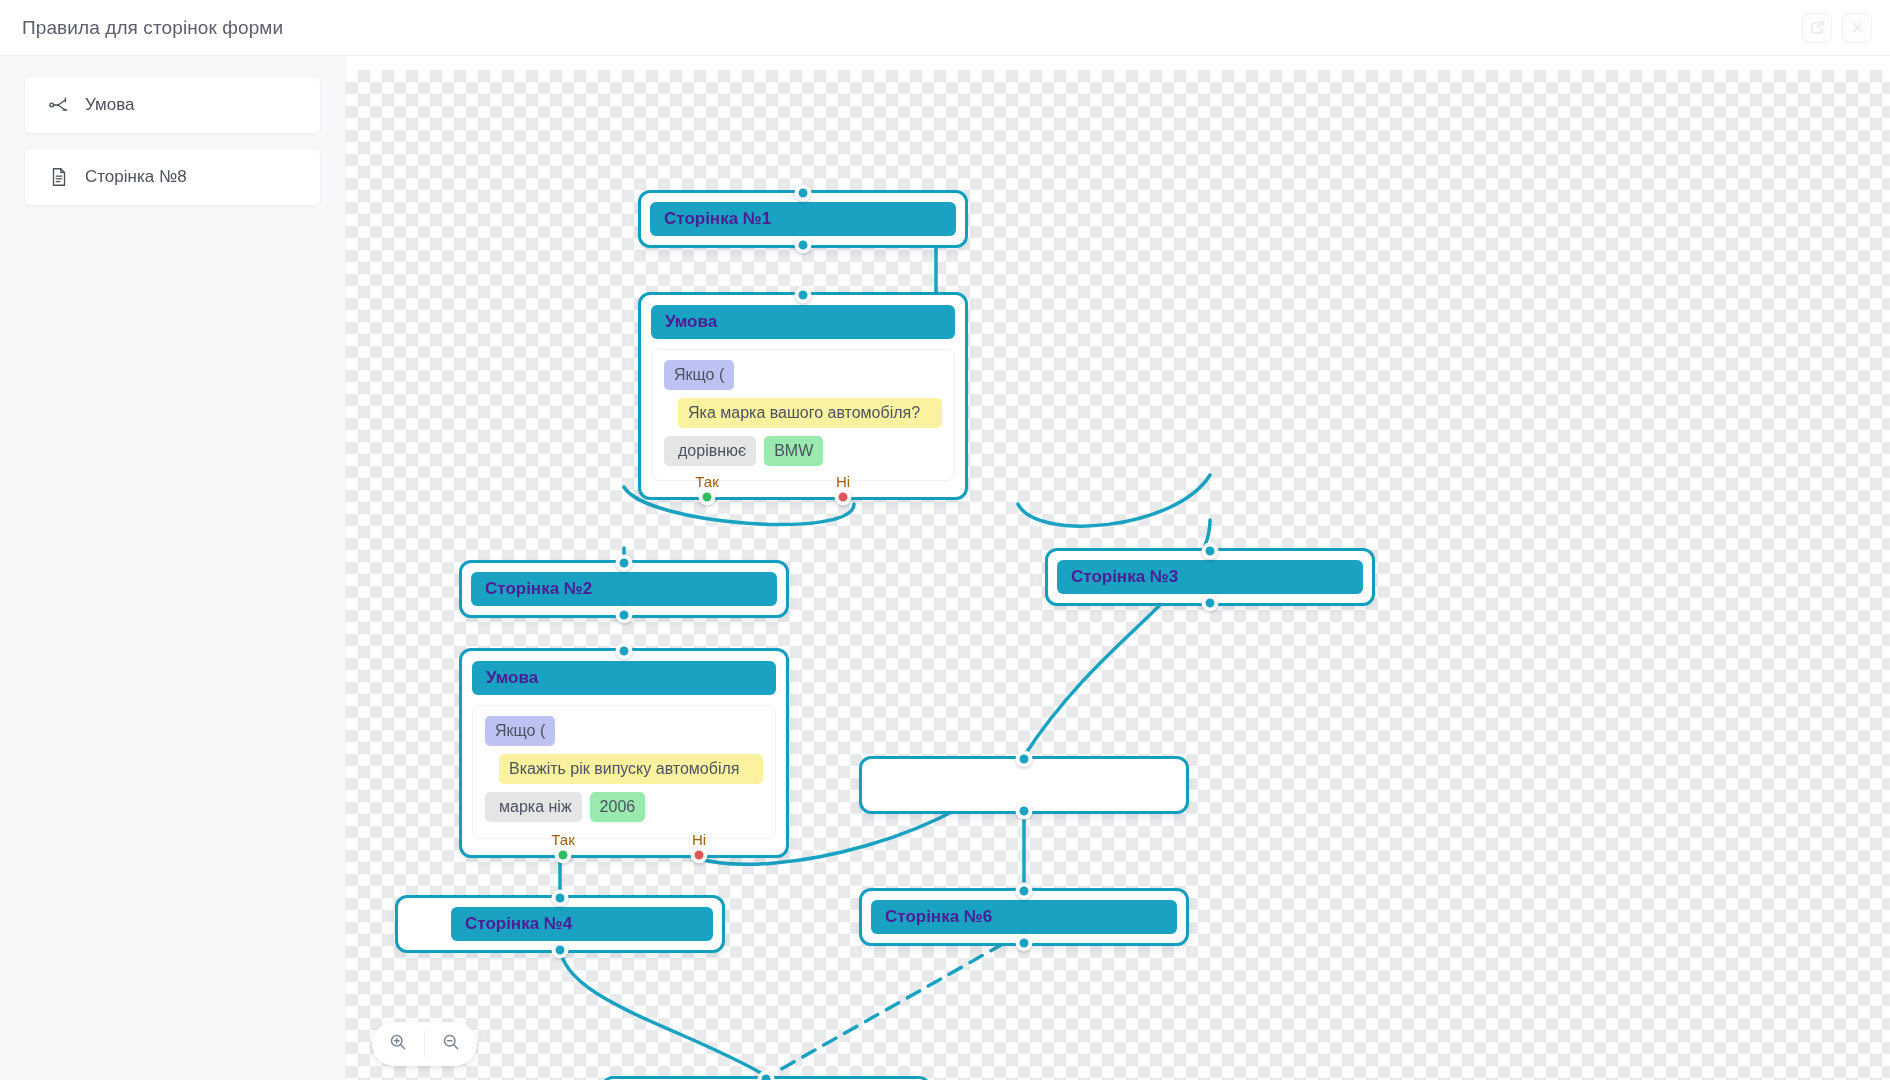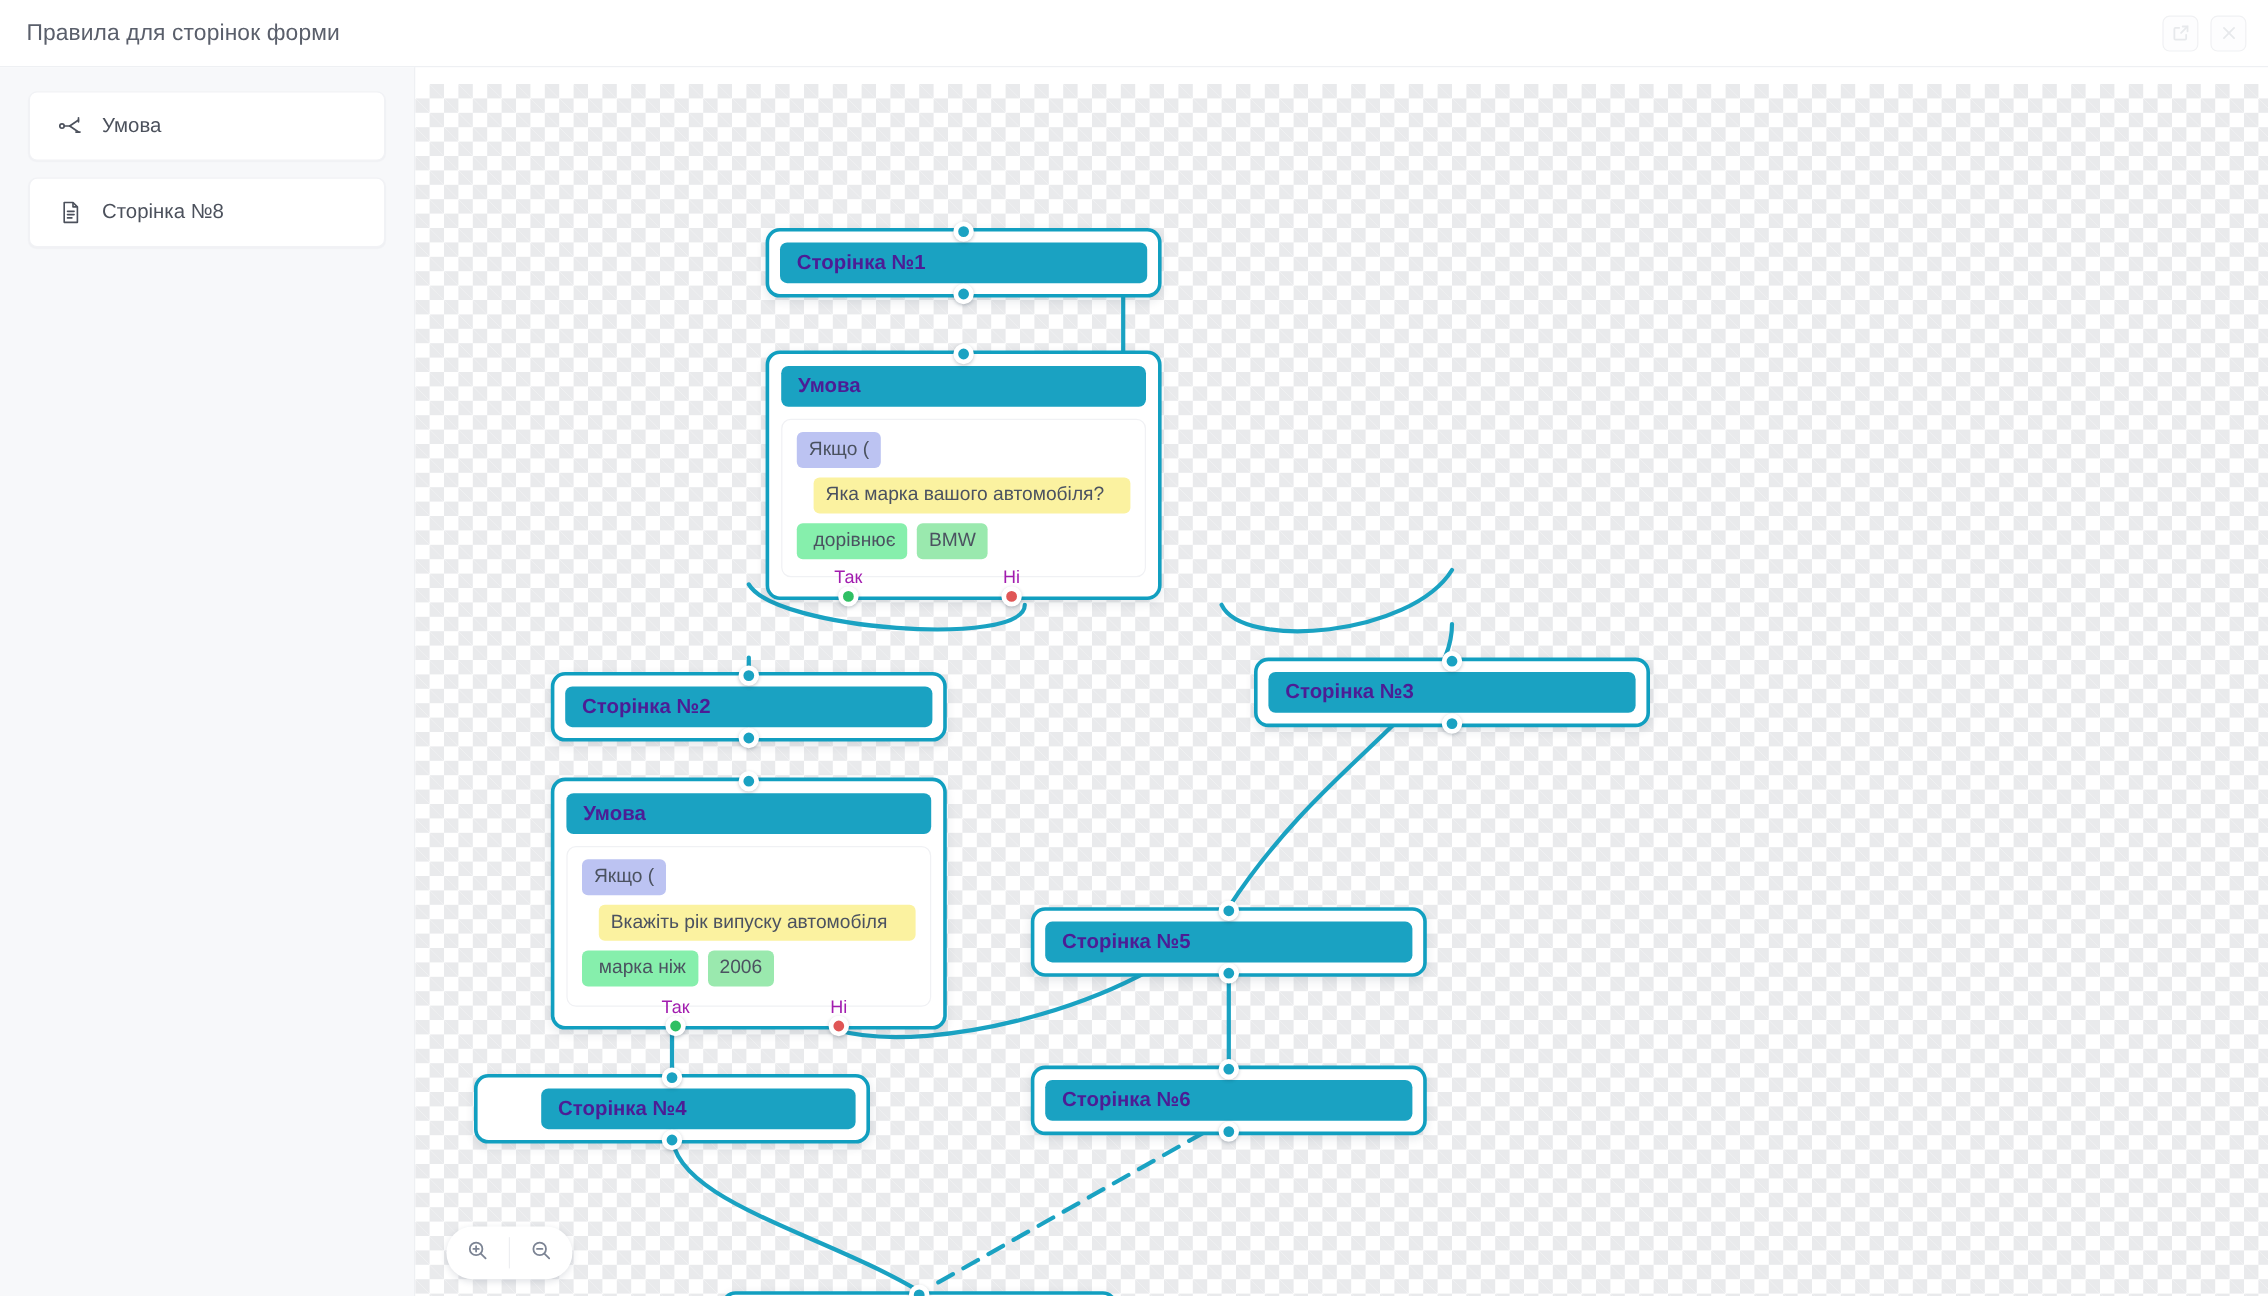--- a/index.html
+++ b/index.html
@@ -118,30 +118,30 @@
     display: inline-block;
     border-radius: 5px;
     padding: 6px 10px;
     font-size: 16px;
     color: #4b5260;
     margin-bottom: 8px;
     white-space: nowrap;
   }
   .chip-if    { background: #bcc3f2; }
   .chip-field { background: #fbf2a0; display: block; margin-left: 14px; }
-  .chip-op    { background: #86efac; padding-left: 14px; }
+  .chip-op    { background: #e5e5e5; padding-left: 14px; }
   .chip-val   { background: #9ae9ae; }
   .chip-row { display: flex; gap: 8px; }
 
   .branch-labels {
     position: absolute; left: 0; bottom: 2px;
     width: 100%; height: 22px;
   }
   .branch-labels span {
-    position: absolute; font-size: 15px; color: #a21caf;
+    position: absolute; font-size: 15px; color: #a16207;
     transform: translateX(-50%);
   }
 
   
   .dot {
     position: absolute;
     width: 17px; height: 17px;
     border-radius: 50%;
     background: #1aa2c2;
     border: 4px solid #ffffff;
@@ -300,21 +300,20 @@
     <div class="branch-labels">
       <span style="left:101px;">Так</span>
       <span style="left:237px;">Ні</span>
     </div>
     <span class="dot" style="left:50%; top:0;"></span>
     <span class="dot green" style="left:101px; top:100%;"></span>
     <span class="dot red" style="left:237px; top:100%;"></span>
   </div>
 
   <div class="node page-node" style="left:513px; top:686px;">
-    <div class="node-head">Сторінка №5</div>
     <span class="dot" style="left:50%; top:0;"></span>
     <span class="dot" style="left:50%; top:100%;"></span>
   </div>
 
   <div class="node page-node" style="left:49px; top:825px;padding-left:44px;">
     <div class="node-head">Сторінка №4</div>
     <span class="dot" style="left:50%; top:0;"></span>
     <span class="dot" style="left:50%; top:100%;"></span>
   </div>
 

